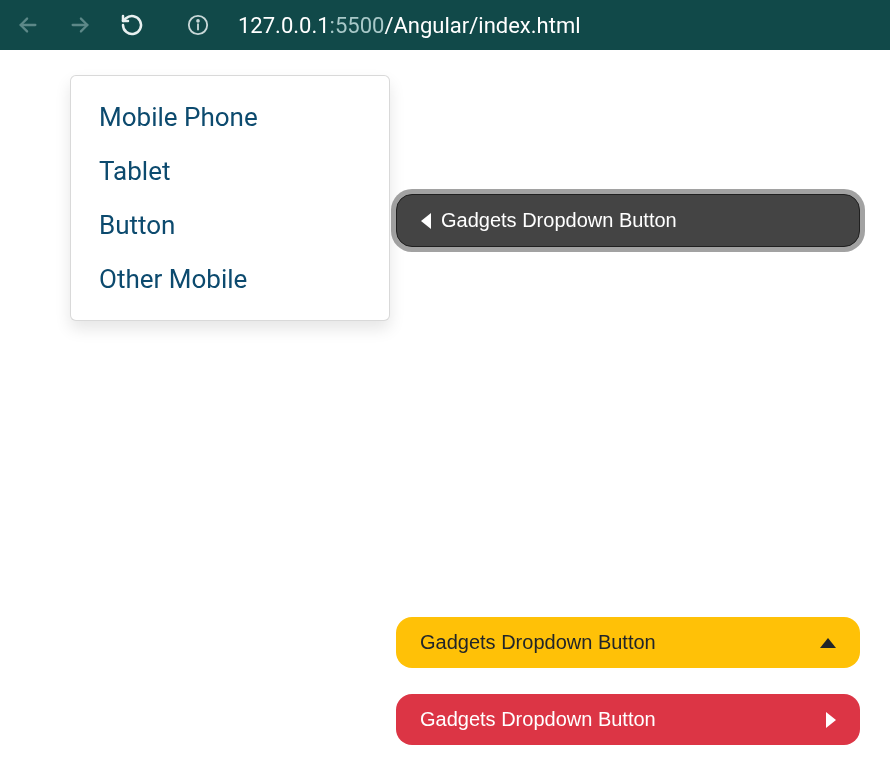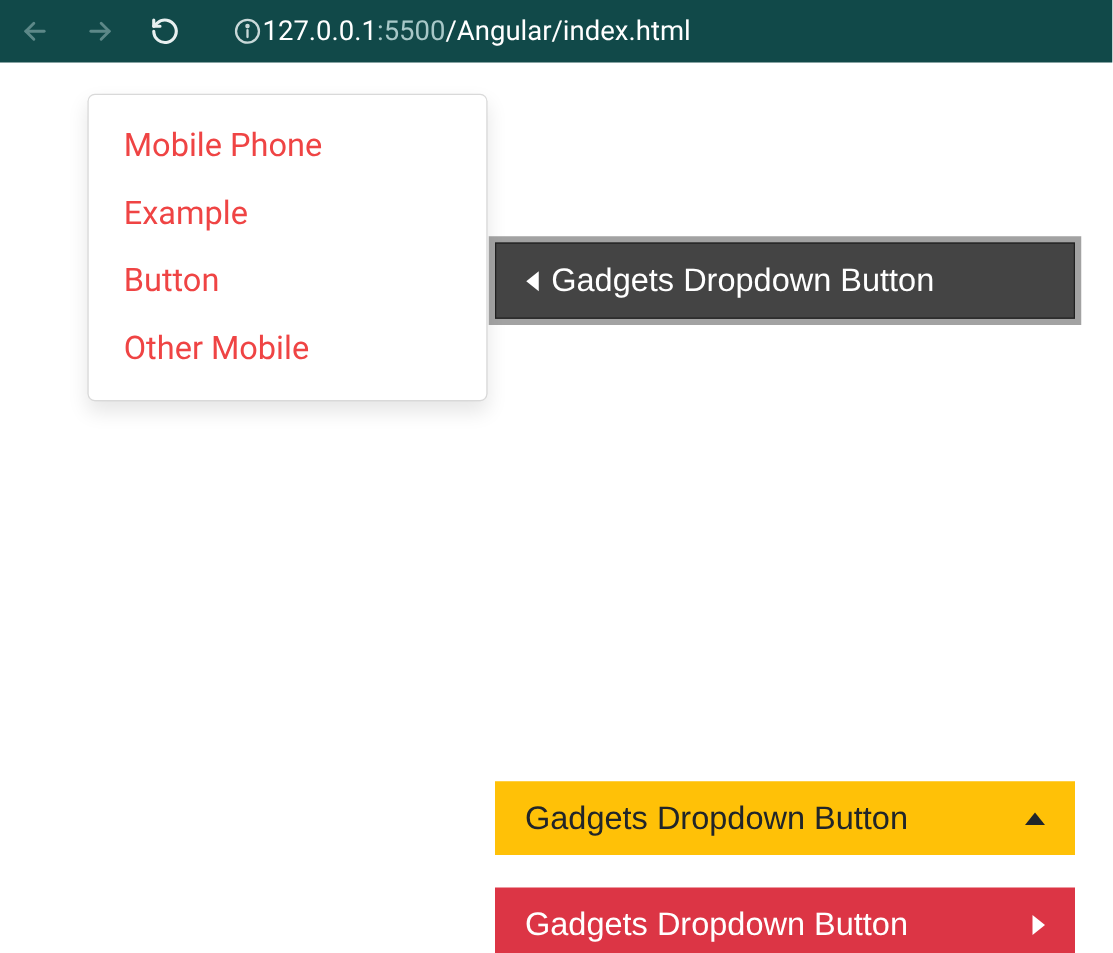--- a/index.html
+++ b/index.html
@@ -39,21 +39,21 @@
       height: 36px;
       display: flex;
       align-items: center;
       justify-content: center;
       cursor: pointer;
       color: #e8f0f0;
     }
     .url-area {
       display: flex;
       align-items: center;
-      gap: 0;
+      gap: 28px;
       margin-left: 20px;
     }
     .info-icon {
       width: 24px;
       height: 24px;
       display: flex;
       align-items: center;
       justify-content: center;
       color: #c8d8d8;
     }
@@ -92,30 +92,30 @@
       background: #ffffff;
       border: 1px solid rgba(0,0,0,0.15);
       border-radius: 6px;
       padding: 14px 0;
       width: 320px;
       box-shadow: 0 0.5rem 1rem rgba(0,0,0,0.1);
     }
     .dropdown-item {
       padding: 12px 28px;
       font-size: 26px;
-      color: #ef4444;
+      color: #0c4a6e;
       cursor: pointer;
     }
     .btn {
       display: inline-flex;
       align-items: center;
       gap: 10px;
       padding: 14px 24px;
-      border-radius: 0;
-      font-size: 26px;
+      border-radius: 16px;
+      font-size: 20px;
       font-weight: 400;
       cursor: pointer;
       border: none;
       white-space: nowrap;
     }
     .btn-dark {
       background: #444444;
       color: #ffffff;
       border: 1px solid #202020;
       box-shadow: 0 0 0 5px rgba(100,100,100,0.6);
@@ -204,21 +204,21 @@
       <span class="host">127.0.0.1</span><span class="port-path">:5500</span><span class="path-rest">/Angular/index.html</span>
     </div>
   </div>
 </div>
 
 <div class="page">
 
   <div class="main-row">
     <div class="dropdown-menu">
       <div class="dropdown-item">Mobile Phone</div>
-      <div class="dropdown-item">Example</div>
+      <div class="dropdown-item">Tablet</div>
       <div class="dropdown-item">Button</div>
       <div class="dropdown-item">Other Mobile</div>
     </div>
   </div>
 
   <div class="btn-stack">
     <button class="btn btn-dark">
       <span class="caret-left-fill"></span>
       <span>Gadgets Dropdown Button</span>
     </button>

